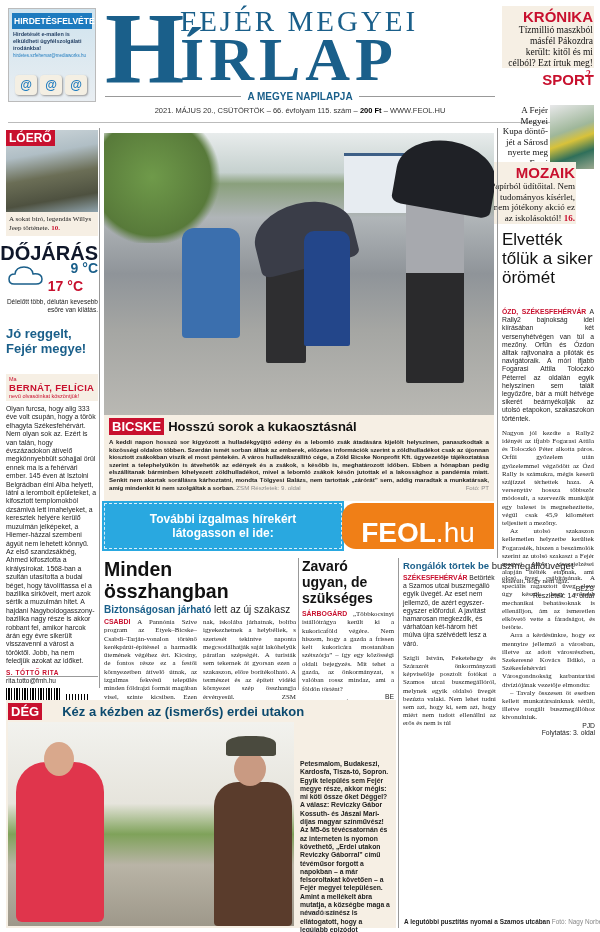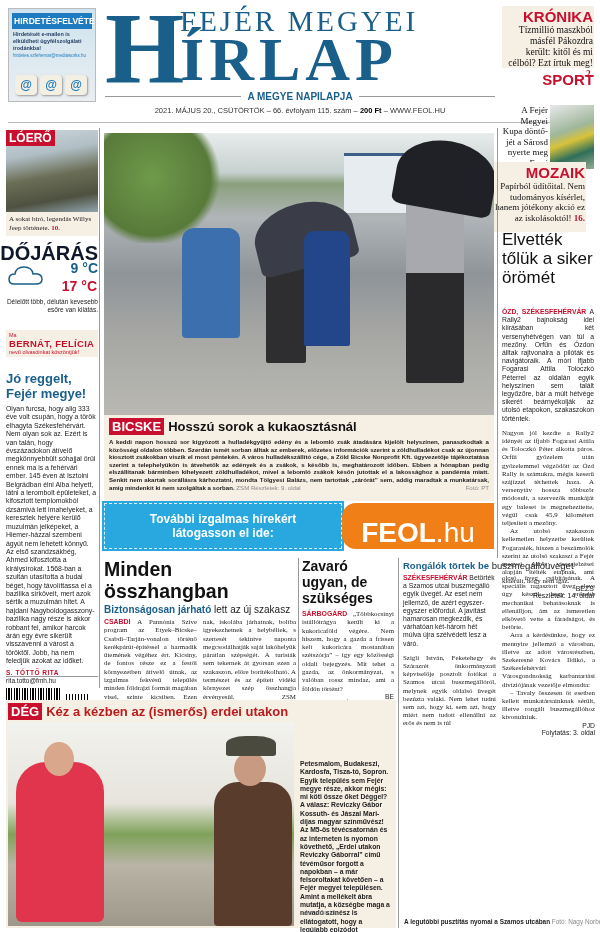--- a/index.html
+++ b/index.html
@@ -70,21 +70,21 @@
   <div class="t-head">KRÓNIKA</div>
   <div class="t-body"><span>Tízmillió maszkból másfél Pákozdra került: kitől és mi célból? Ezt írtuk meg!</span> <span class="t-num">2.</span></div>
 </div>
 <div class="abs" style="left:502px;top:72px;width:92px;height:84px">
   <div class="t-head">SPORT</div>
   <div style="display:flex;gap:2px;margin-top:17px">
     <div class="t-body" style="width:46px;font-size:9px;line-height:10.5px"><span>A Fejér Megyei Kupa döntő-jét a Sárosd nyerte meg az Ercsi ellen.</span> <span class="t-num">14.</span></div>
     <div class="img" style="width:44px;height:64px;background:linear-gradient(160deg,#e8e8ea 0%,#9fb79a 40%,#d8c23a 55%,#2f6f5a 75%,#9aa88f 100%)"></div>
   </div>
 </div>
-<div class="abs teaser" style="left:494px;top:162px;width:92px;height:70px">
+<div class="abs teaser" style="left:484px;top:162px;width:92px;height:62px">
   <div class="t-head">MOZAIK</div>
   <div class="t-body" style="font-size:9px;line-height:10.5px"><span>Papírból üdítőital. Nem tudományos kísérlet, hanem jótékony akció ez az iskolásoktól!</span> <span class="t-num">16.</span></div>
 </div>
 
 <div class="abs vline" style="left:99px;top:128px;height:560px"></div>
 <div class="abs vline" style="left:497px;top:128px;height:430px"></div>
 
 <div class="abs" style="left:502px;top:230px;width:92px">
   <div style="font-size:17px;line-height:19px;color:#111;margin-bottom:21px">Elvették tőlük a siker örömét</div>
   <div class="body-text" style="font-size:6.8px;line-height:8.2px">
@@ -98,32 +98,32 @@
 
 <div class="abs left-col">
   <div style="position:relative">
     <div class="img" style="width:92px;height:82px;background:linear-gradient(170deg,#cfd8dc 0%,#b0bec5 30%,#6b6e56 55%,#4e5140 80%,#90a4ae 100%)"></div>
     <div class="section-tag" style="position:absolute;left:0;top:0">LÓERŐ</div>
     <div class="caption-box"><span>A sokat bíró, legendás Willys Jeep története.</span> <span class="t-num">10.</span></div>
   </div>
   <div style="position:relative;height:70px;margin-top:6px">
     <div style="position:absolute;right:0;top:0;color:#0f172a;font-weight:bold;font-size:20px">IDŐJÁRÁS</div>
     <div style="position:absolute;right:0;top:18px;color:#1a5f8a;font-weight:bold;font-size:14px">9 °C</div>
-    <div style="position:absolute;right:1px;top:36px;color:#c8102e;font-weight:bold;font-size:14px">17 °C</div>
+    <div style="position:absolute;right:15px;top:36px;color:#c8102e;font-weight:bold;font-size:14px">17 °C</div>
     <svg style="position:absolute;left:2px;top:22px" width="36" height="22" viewBox="0 0 36 22">
         <path d="M6 20 Q1 20 1 15 Q1 10 7 10 Q8 3 16 3 Q24 3 25 10 Q34 9 34 15 Q34 20 28 20 Z" fill="none" stroke="#1a5f8a" stroke-width="1.5"></path>
       </svg>
     <div style="position:absolute;right:0;top:56px;width:92px;text-align:right;font-size:6.5px;line-height:8px">Délelőtt több, délután kevesebb esőre van kilátás.</div>
   </div>
+  <div style="margin-top:14px;color:#1a5f8a;font-weight:bold;font-size:13px;line-height:15px">Jó reggelt, Fejér megye!</div>
   <div style="background:#f6efe4;padding:2px 3px;margin-top:18px">
     <div style="font-size:5.5px;color:#c8102e">Ma</div>
     <div style="font-size:9.5px;font-weight:bold;color:#c8102e;letter-spacing:0.3px">BERNÁT, FELÍCIA</div>
     <div style="font-size:5.5px;color:#c8102e">nevű olvasóinkat köszöntjük!</div>
   </div>
-  <div style="margin-top:14px;color:#1a5f8a;font-weight:bold;font-size:13px;line-height:15px">Jó reggelt, Fejér megye!</div>
   <div class="body-text" style="margin-top:4px;font-size:6.9px;line-height:8.4px;text-align:left">Olyan furcsa, hogy alig 333 éve volt csupán, hogy a török elhagyta Székesfehérvárt. Nem olyan sok az. Ezért is van talán, hogy évszázadokon átívelő megkönnyebbült sóhajjal örül ennek ma is a fehérvári ember. 145 éven át Isztolni Belgrádban élni Alba helyett, látni a lerombolt épületeket, a kifosztott templomokból dzsámivá lett imahelyeket, a keresztek helyére kerülő muzulmán jelképeket, a Hiemer-házzal szembeni ágyút nem lehetett könnyű. Az első szandzsákbég, Ahmed kifosztotta a királysírokat. 1568-ban a szultán utasította a budai béget, hogy távolíttassa el a bazilika sírköveit, mert azok sértik a muzulmán hitet. A hajdani Nagyboldogasszony-bazilika nagy része is akkor robbant fel, amikor harcok árán egy évre sikerült visszavenni a várost a töröktől. Jobb, ha nem feledjük azokat az időket.</div>
   <div style="margin-top:3px;color:#c8102e;font-weight:bold;font-size:6.5px;letter-spacing:0.5px;border-bottom:1px solid #999">S. TÓTTŐ RITA</div>
   <div style="font-size:6.5px">rita.totto@fmh.hu</div>
   <div style="display:flex;gap:6px;margin-top:4px;align-items:flex-end">
     <div style="width:54px;height:22px;background:repeating-linear-gradient(90deg,#000 0 1px,#fff 1px 2px,#000 2px 4px,#fff 4px 5px,#000 5px 6px,#fff 6px 8px)"></div>
     <div style="width:24px;height:16px;background:repeating-linear-gradient(90deg,#000 0 1px,#fff 1px 3px)"></div>
   </div>
 </div>
 
 <div class="abs img" style="left:104px;top:133px;width:390px;height:282px;background:linear-gradient(180deg,#e8ecec 0%,#c6d1cf 14%,#8aa07c 18%,#b0b5b8 30%,#8f9499 50%,#a5a6a3 70%,#b9b8b3 100%)">
@@ -191,23 +191,23 @@
       <div style="text-align:right;font-size:6.8px"><span>PJD</span><br><span>Folytatás: 3. oldal</span></div>
     </div>
   </div>
 </div>
 
 <div class="abs" style="left:404px;top:918px;width:190px;font-size:6.4px;white-space:nowrap">
   <b>A legutóbbi pusztítás nyomai a Szamos utcában</b> <span style="color:#888">Fotó: Nagy Norbert</span>
 </div>
 
 <div class="abs" style="left:6px;top:700px;width:390px;height:228px;background:#f6efe4">
-  <div style="display:flex;align-items:center;gap:4px;padding:3px 2px">
+  <div style="display:flex;align-items:center;gap:20px;padding:3px 2px">
     <span class="section-tag" style="font-size:13px">DÉG</span>
-    <span style="font-weight:bold;font-size:13px;color:#b91c1c">Kéz a kézben az (ismerős) erdei utakon</span>
+    <span style="font-weight:bold;font-size:13px;color:#0c4a6e">Kéz a kézben az (ismerős) erdei utakon</span>
   </div>
   <div class="img" style="position:absolute;left:2px;top:22px;width:286px;height:204px;background:linear-gradient(180deg,#f2f2ee 0%,#e6e4dc 40%,#7fa25a 55%,#b9b4a6 70%,#9e988a 100%)">
     <div style="position:absolute;left:8px;top:40px;width:88px;height:160px;background:#e0354c;border-radius:30px 30px 6px 6px"></div>
     <div style="position:absolute;left:36px;top:20px;width:30px;height:34px;background:#d9a88c;border-radius:50%"></div>
     <div style="position:absolute;left:206px;top:60px;width:78px;height:144px;background:#5a3c2c;border-radius:24px 24px 4px 4px"></div>
     <div style="position:absolute;left:226px;top:30px;width:32px;height:34px;background:#c99a82;border-radius:50%"></div>
     <div style="position:absolute;left:218px;top:14px;width:50px;height:20px;background:#4a4a3e;border-radius:40% 40% 10% 10%"></div>
   </div>
   <div style="position:absolute;left:294px;top:60px;width:92px;font-size:6.8px;line-height:8.3px;font-weight:bold;color:#222">
     <span>Petesmalom, Budakeszi, Kardosfa, Tisza-tó, Sopron. Egyik település sem Fejér megye része, akkor mégis: mi köti össze őket Déggel? A válasz: Reviczky Gábor Kossuth- és Jászai Mari-díjas magyar színművész! Az M5-ös tévécsatornán és az interneten is nyomon követhető, „Erdei utakon Reviczky Gáborral” című tévéműsor forgott a napokban – a már felsoroltakat követően – a Fejér megyei településen. Amint a mellékelt ábra mutatja, a községbe maga a névadó színész is ellátogatott, hogy a legújabb epizódot leforgathassa a stáb. Érdemes szombatonként délidőben a tévéképernyőt nézni!</span> 

